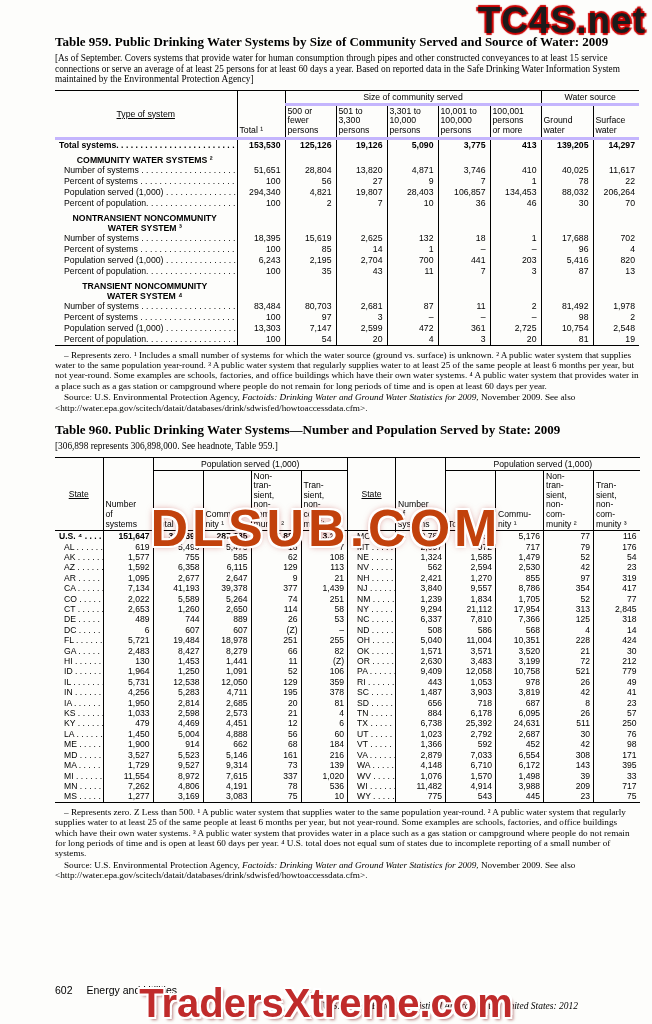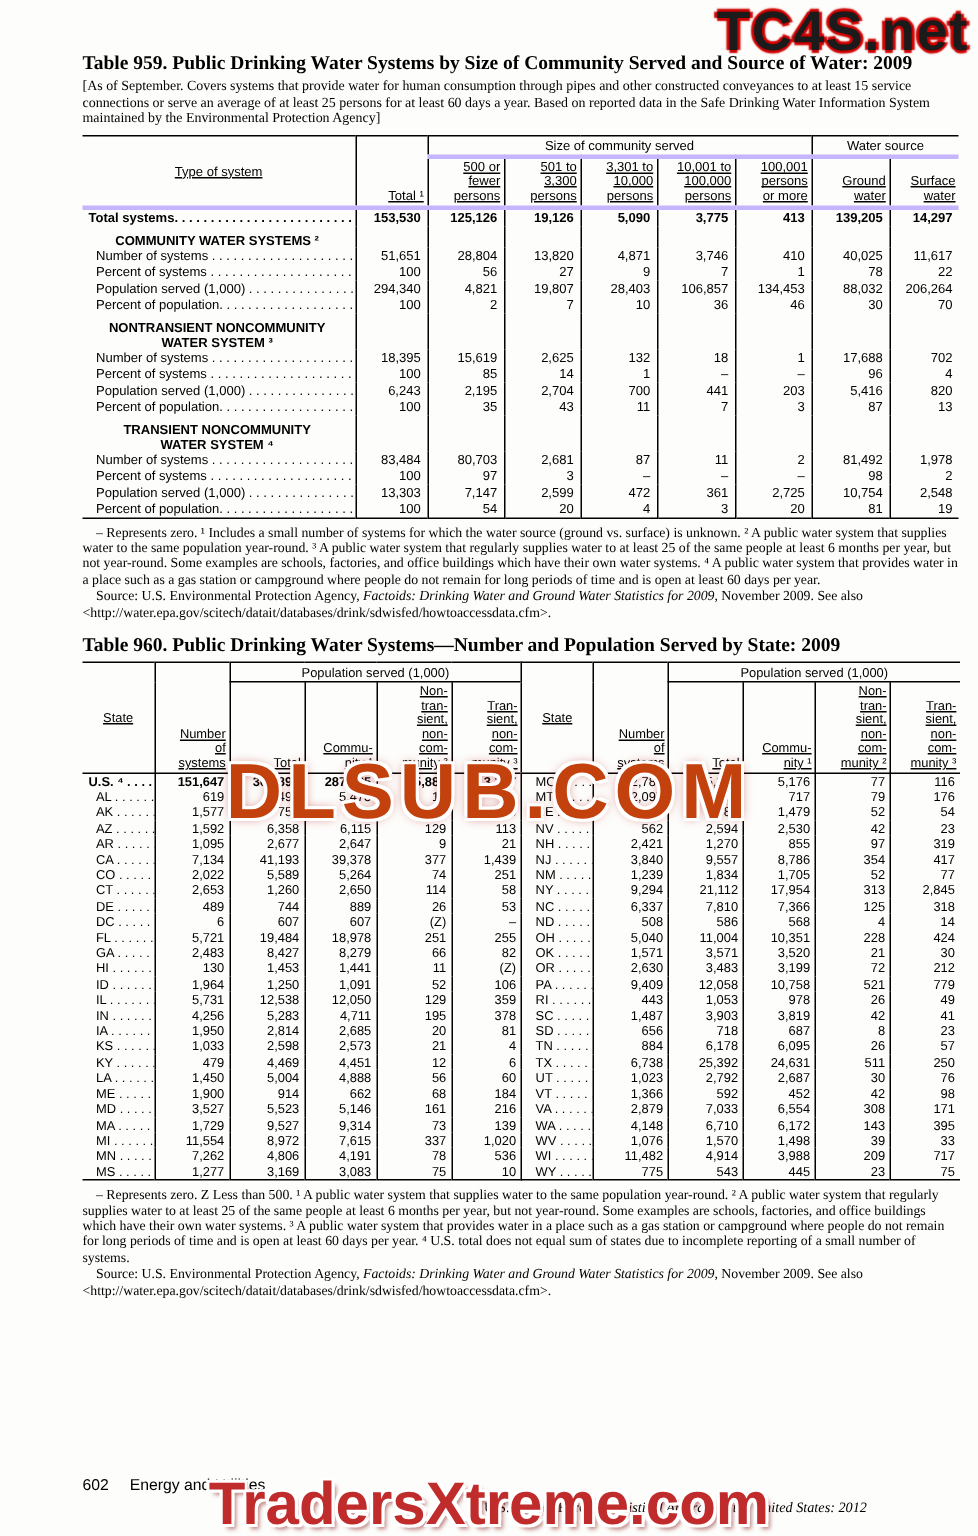--- a/index.html
+++ b/index.html
@@ -24,21 +24,21 @@
   .t960 { width:292px; border-top:1.5px solid #000; border-bottom:1.5px solid #000; font-size:8.6px; color:#000; }
   .t960 thead th { border-bottom:1px solid #000; padding:1px 2px; font-size:8.6px; }
   .t960 th, .t960 td { border-right:1px solid #000; }
   .t960 tr > *:last-child { border-right:none; }
   .t960 td { padding:0 3px 0 2px; line-height:10.4px; }
   .t960.right-half { border-left:1px solid #000; }
   .twocol { display:flex; }
 
   .pre { white-space:pre-line; }
   .group { text-align:center; vertical-align:middle; }
-  .sub { text-align:right; vertical-align:bottom; line-height:9.6px; padding-bottom:2px;text-decoration:underline; }
+  .sub { text-align:left; vertical-align:bottom; line-height:9.6px; padding-bottom:2px; }
   .stubh, .stateh { text-align:center; vertical-align:middle;text-decoration:underline; }
   .num { text-align:right; white-space:nowrap; overflow:hidden; }
   .stub { white-space:nowrap; overflow:hidden; padding-right:1px; }
   .row-data .stub { padding-left:9px; }
   .row-total { font-weight:bold; }
   .row-total .stub { padding-left:4px; }
   .row-section .stub { white-space:pre-line; text-align:center; line-height:10px; padding-top:4px; padding-left:2px;font-weight:bold; }
   .row-section td { height:14px; }
 
   .sec-959 { margin-bottom:9px; }
@@ -292,20 +292,21 @@
             </tr>
           </tbody>
       </table>
 
       <p class="fnote">– Represents zero. ¹ Includes a small number of systems for which the water source (ground vs. surface) is unknown. ² A public water system that supplies water to the same population year-round. ³ A public water system that regularly supplies water to at least 25 of the same people at least 6 months per year, but not year-round. Some examples are schools, factories, and office buildings which have their own water systems. ⁴ A public water system that provides water in a place such as a gas station or campground where people do not remain for long periods of time and is open at least 60 days per year.</p>
       <p class="src"><span>Source: U.S. Environmental Protection Agency, </span><span class="ital">Factoids: Drinking Water and Ground Water Statistics for 2009</span><span>, November 2009. See also &lt;http://water.epa.gov/scitech/datait/databases/drink/sdwisfed/howtoaccessdata.cfm&gt;.</span></p>
     </section>
 
     <section class="sec-960">
       <h1 class="title">Table 960. Public Drinking Water Systems—Number and Population Served by State: 2009</h1>
+      <p class="headnote">[306,898 represents 306,898,000. See headnote, Table 959.]</p>
 
       <div class="twocol">
         <table class="t960 left-half">
           <colgroup>
             <col style="width:48px">
               <col style="width:50px">
               <col style="width:50px">
               <col style="width:48px">
               <col style="width:50px">
               <col style="width:46px">

